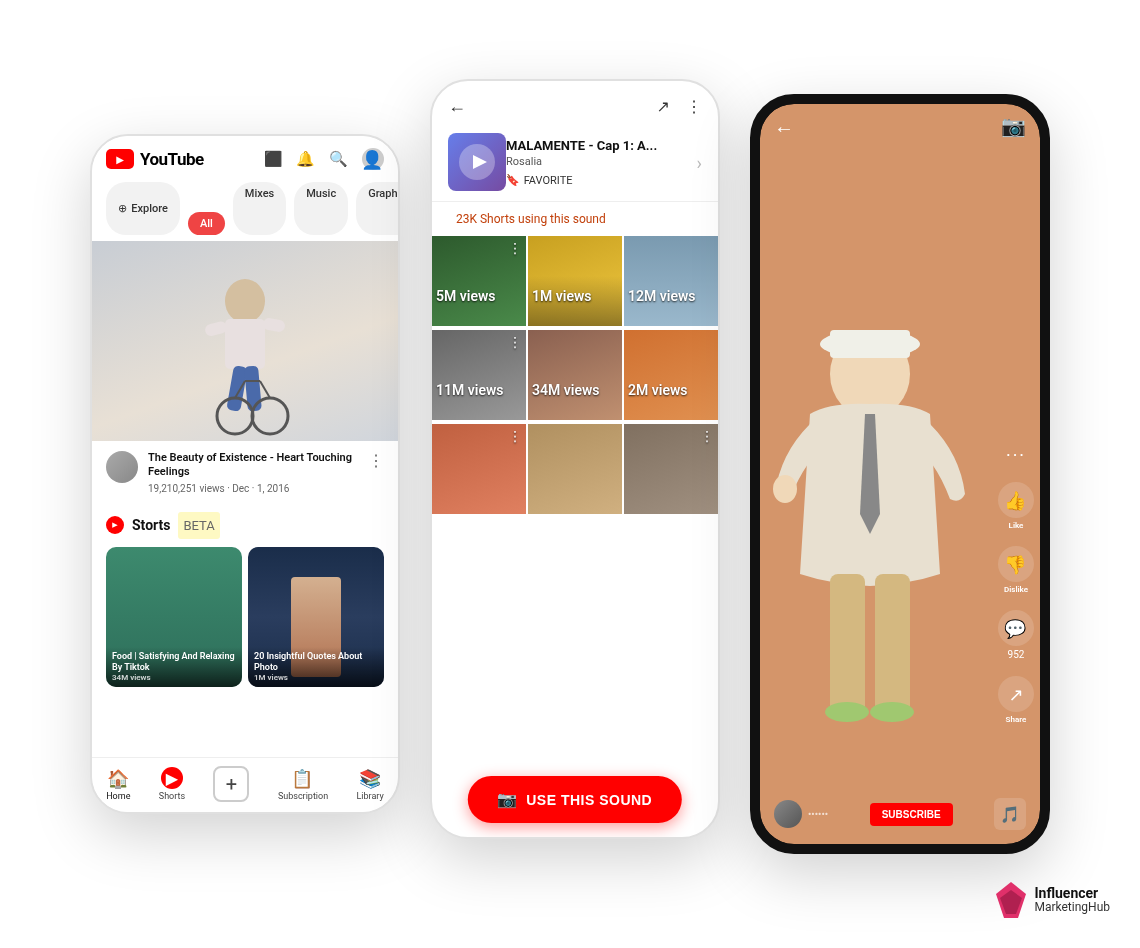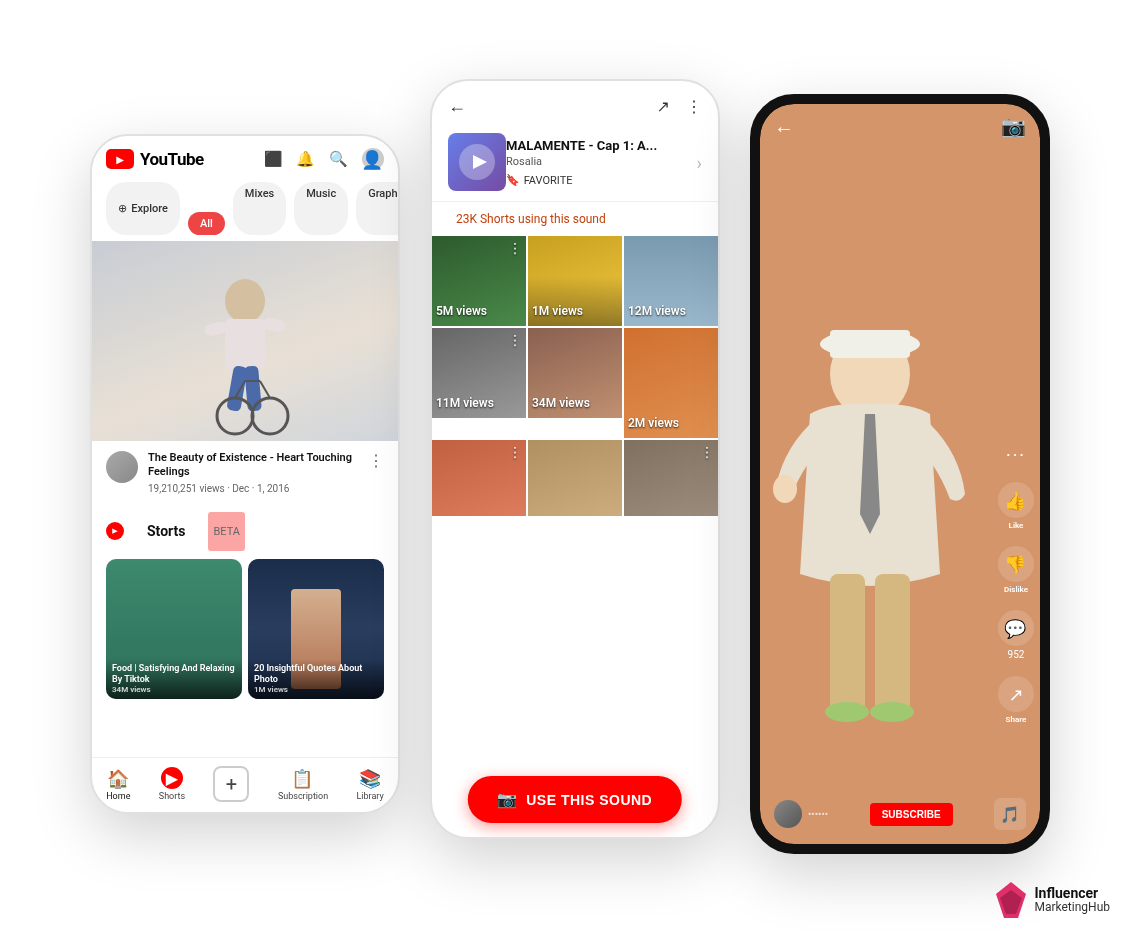--- a/index.html
+++ b/index.html
@@ -176,21 +176,21 @@
       color: #666;
       cursor: pointer;
     }
     .yt-shorts-section {
       padding: 8px 14px 4px;
       background: #fff;
     }
     .yt-shorts-header {
       display: flex;
       align-items: center;
-      gap: 23px;
+      gap: 8px;
       margin-bottom: 8px;
     }
     .yt-shorts-icon {
       width: 18px;
       height: 18px;
       background: #ff0000;
       border-radius: 50%;
       display: flex;
       align-items: center;
       justify-content: center;
@@ -199,24 +199,24 @@
       content: '▶';
       color: #fff;
       font-size: 7px;
     }
     .yt-shorts-title {
       font-size: 14px;
       font-weight: 700;
       color: #111;
     }
     .yt-shorts-beta {
-      font-size: 11px;
+      font-size: 13px;
       color: #666;
-      background: #fca5a5;
-      padding: 13px 5px;
+      background: #fef9c3;
+      padding: 6px 5px;
       border-radius: 3px;
     }
     .yt-shorts-row {
       display: flex;
       gap: 6px;
     }
     .yt-short-card {
       flex: 1;
       height: 140px;
       border-radius: 10px;
@@ -355,23 +355,23 @@
     .sound-grid-item {
       position: relative;
       overflow: hidden;
     }
     .sgrid-1 { background: linear-gradient(160deg, #2d5a2d 0%, #4a8a4a 100%); }
     .sgrid-2 { background: linear-gradient(160deg, #d4a020 0%, #f0c040 100%); }
     .sgrid-3 { background: linear-gradient(160deg, #6a8a9a 0%, #9ab5c4 100%); }
     .sgrid-4 { background: linear-gradient(160deg, #555 0%, #888 100%); }
     .sound-grid-views {
       position: absolute;
-      bottom: 8px;
+      bottom: 22px;
       left: 4px;
-      font-size: 12px;
+      font-size: 14px;
       color: #fff;
       font-weight: 600;
       text-shadow: 0 1px 2px rgba(0,0,0,0.8);
     }
     .sound-grid-dots {
       position: absolute;
       top: 4px;
       right: 4px;
       font-size: 14px;
       color: #fff;
@@ -721,21 +721,21 @@
         <div class="sound-grid-item sgrid-3" style="height:90px;background:linear-gradient(180deg,#7a9ab0,#9ab8cc);">
           <div class="sound-grid-views">12M views</div>
         </div>
         <div class="sound-grid-item sgrid-4" style="height:90px;background:linear-gradient(160deg,#666,#999);">
           <div class="sound-grid-dots">⋮</div>
           <div class="sound-grid-views">11M views</div>
         </div>
         <div class="sound-grid-item" style="height:90px;background:linear-gradient(160deg,#8a6050,#c09070);">
           <div class="sound-grid-views">34M views</div>
         </div>
-        <div class="sound-grid-item" style="height:110px;background:linear-gradient(160deg,#d07030,#e09050);">
+        <div class="sound-grid-item" style="height:90px;background:linear-gradient(160deg,#d07030,#e09050);">
           <div class="sound-grid-views">2M views</div>
         </div>
         <div class="sound-grid-item" style="height:90px;background:linear-gradient(160deg,#c06040,#e08060);">
           <div class="sound-grid-dots">⋮</div>
         </div>
         <div class="sound-grid-item" style="height:90px;background:linear-gradient(160deg,#b09060,#d0b080);">
         </div>
         <div class="sound-grid-item" style="height:90px;background:linear-gradient(160deg,#807060,#a09080);">
           <div class="sound-grid-dots">⋮</div>
         </div>

